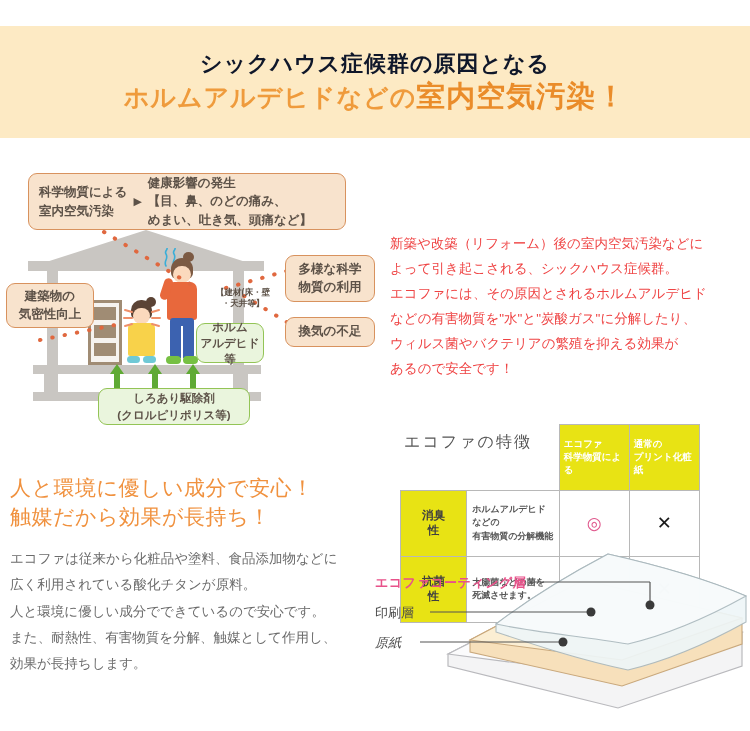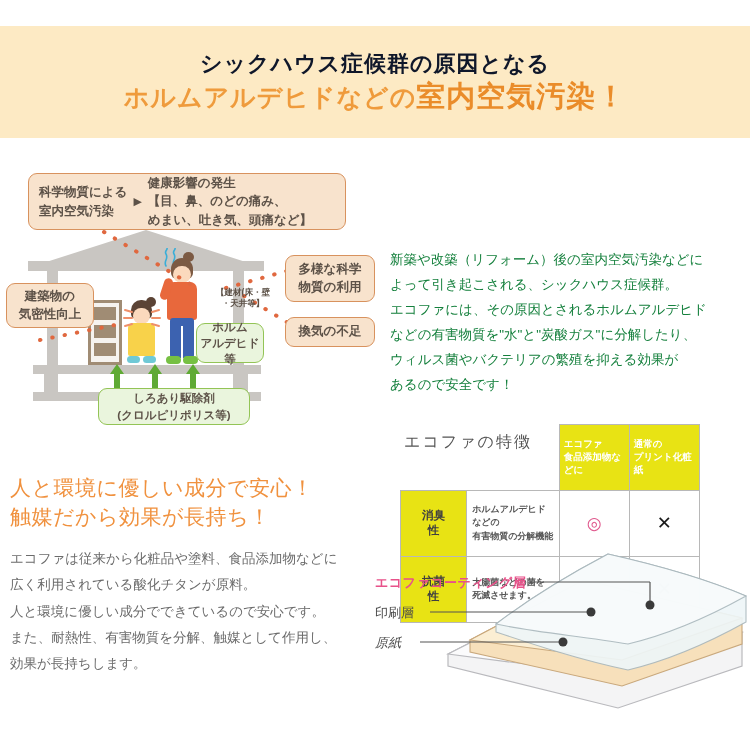--- a/index.html
+++ b/index.html
@@ -443,23 +443,22 @@
   }
 
   
   #intro-paragraph {
     position: absolute;
     left: 390px;
     top: 232px;
     width: 345px;
     font-size: 13.5px;
     line-height: 1.85;
-    color: #15803d;
-    white-space: pre-line;
-    margin-top: 16px;
+    color: #ef4444;
+    white-space: pre-line;
   }
 
   
   #feature-table-wrap {
     position: absolute;
     left: 400px;
     top: 424px;
     width: 300px;
   }
   #feature-table-title {
@@ -700,21 +699,21 @@
 などの有害物質を"水"と"炭酸ガス"に分解したり、
 ウィルス菌やバクテリアの繁殖を抑える効果が
 あるので安全です！</div>
 
 <div id="feature-table-wrap">
   <table id="feature-table">
     <tbody>
         <tr>
       <td class="blank-head" colspan="2"></td>
       <td class="col-head">エコファ
-食品添加物などに</td>
+科学物質による</td>
       <td class="col-head">通常の
 プリント化粧紙</td>
     </tr>
     <tr>
       <td class="row-label">消臭性</td>
       <td class="row-desc">ホルムアルデヒドなどの
 有害物質の分解機能</td>
       <td class="cell-mark mark-good">◎</td>
       <td class="cell-mark mark-bad">✕</td>
     </tr>

